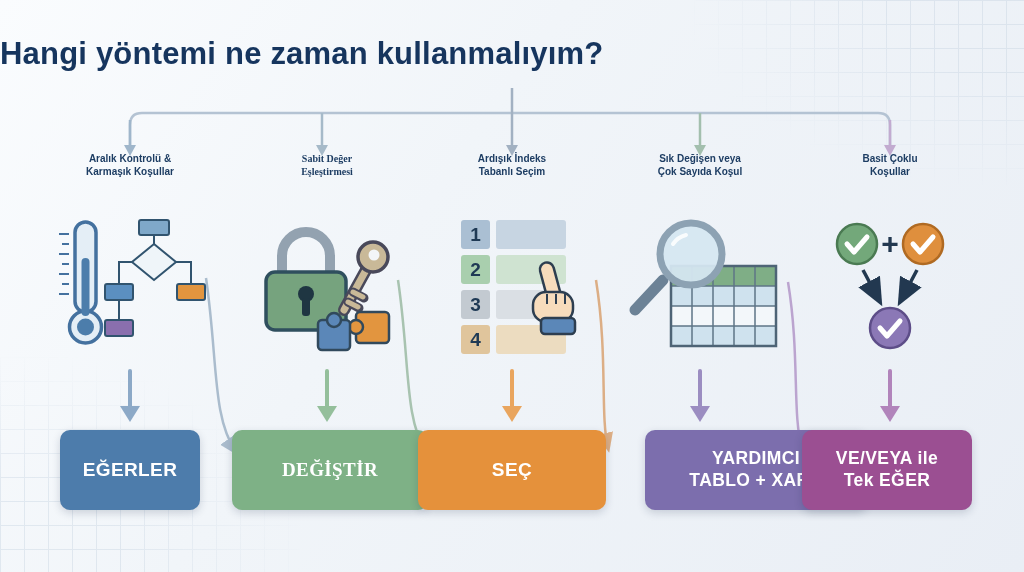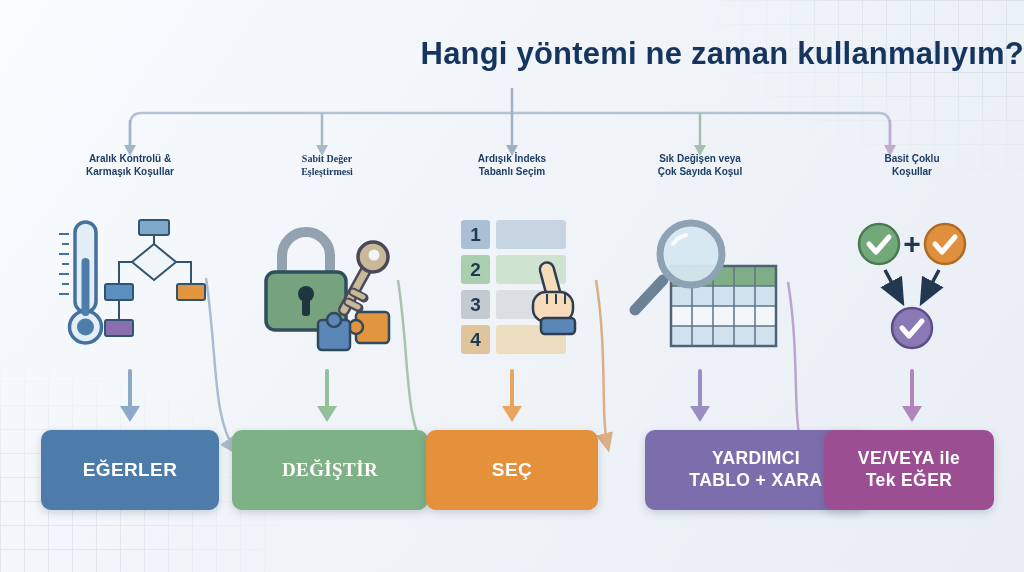--- a/index.html
+++ b/index.html
@@ -15,43 +15,43 @@
     background-size:24px 24px;opacity:.32;
   }
   .grid-patch.bl{left:0;bottom:0;width:300px;height:215px;
     -webkit-mask-image:radial-gradient(ellipse at bottom left,#000 30%,transparent 74%);
     mask-image:radial-gradient(ellipse at bottom left,#000 30%,transparent 74%);}
   .grid-patch.tr{right:0;top:0;width:330px;height:185px;
     -webkit-mask-image:radial-gradient(ellipse at top right,#000 30%,transparent 74%);
     mask-image:radial-gradient(ellipse at top right,#000 30%,transparent 74%);}
   .title{
     position:absolute;top:36px;left:0;width:100%;margin:0;
-    text-align:right;font-size:31px;font-weight:bold;color:#16355e;
+    text-align:left;font-size:31px;font-weight:bold;color:#16355e;
     letter-spacing:.2px;
   }
   .overlay{position:absolute;left:0;top:0;width:1024px;height:572px;pointer-events:none;z-index:1;}
   .col{position:absolute;top:152px;width:190px;z-index:2;}
-  .col-1{left:35px;}.col-2{left:232px;font-family:Liberation Serif, serif;}.col-3{left:417px;}.col-4{left:605px;}.col-5{left:817px;}
+  .col-1{left:35px;}.col-2{left:232px;font-family:Liberation Serif, serif;}.col-3{left:417px;}.col-4{left:605px;}.col-5{left:795px;}
   .col-header{
     height:50px;text-align:center;font-size:10px;font-weight:bold;
     color:#1d3d63;line-height:1.3;white-space:pre-line;
   }
   .icon-box{width:190px;height:152px;margin-top:12px;}
   .icon-svg{width:190px;height:152px;display:block;}
   .arrow-wrap{height:56px;margin-top:2px;text-align:center;}
   .down-arrow{width:26px;height:56px;display:inline-block;}
   .btn{
     margin:6px auto 0;height:80px;border-radius:10px;
     display:flex;align-items:center;justify-content:center;
     color:#fff;font-weight:bold;font-size:19px;letter-spacing:.4px;
     text-align:center;white-space:pre-line;line-height:1.25;
     box-shadow:0 3px 8px rgba(20,40,70,.18);cursor:pointer;
   }
   .btn.small{font-size:17.5px;}
-  .w1{width:178px;}.w2{width:196px;}.w3{width:172px;}.w4{width:222px;margin-left:40px;}.w5{width:170px;}
+  .w1{width:140px;}.w2{width:196px;}.w3{width:188px;}.w4{width:222px;margin-left:40px;}.w5{width:170px;}
   .num{font-family:"Liberation Sans",sans-serif;font-weight:bold;font-size:19px;
        fill:#1f3a55;text-anchor:middle;}
   .plus{font-family:"Liberation Sans",sans-serif;font-weight:bold;font-size:30px;
        fill:#223850;text-anchor:middle;}
 </style>
 </head>
 <body>
 
 <div class="canvas">
   <div class="grid-patch bl"></div>

